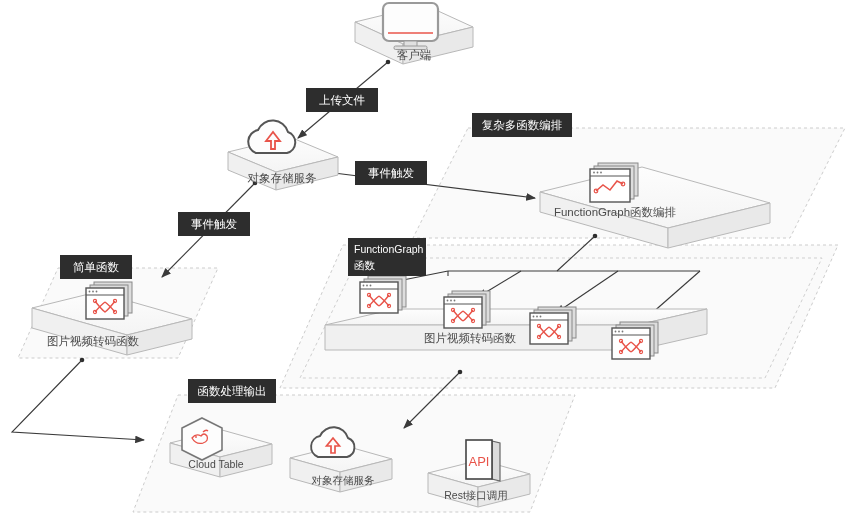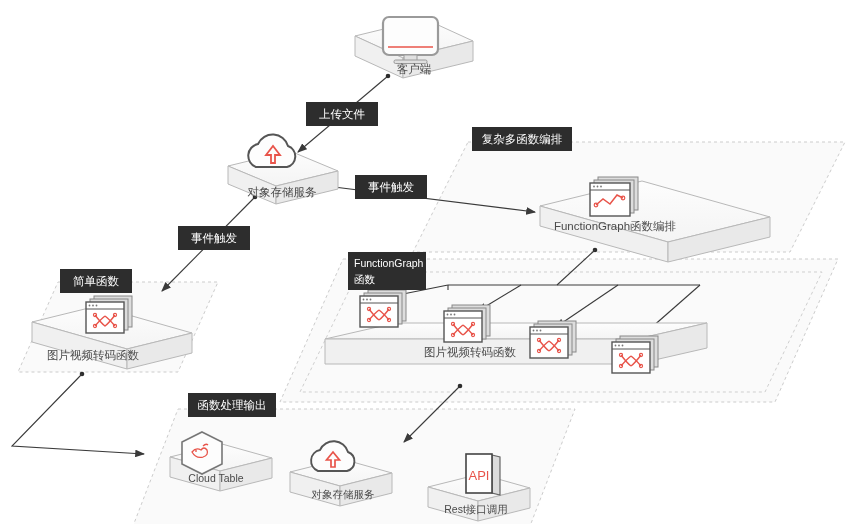--- a/index.html
+++ b/index.html
@@ -12,21 +12,20 @@
     height: 524px;
     font-family: "Liberation Sans", "DejaVu Sans", sans-serif;
     overflow: hidden;
     position: relative;
   }
   #diagram-root {
     position: absolute;
     top: 0; left: 0;
     width: 850px;
     height: 408px;
-    margin-top: 14px;
   }
   svg { display: block; }
   .node-label {
     font-family: "Liberation Sans", "DejaVu Sans", sans-serif;
     font-size: 11.5px;
     fill: #4a4a4a;
   }
   .node-label-sm {
     font-family: "Liberation Sans", "DejaVu Sans", sans-serif;
     font-size: 10.5px;

